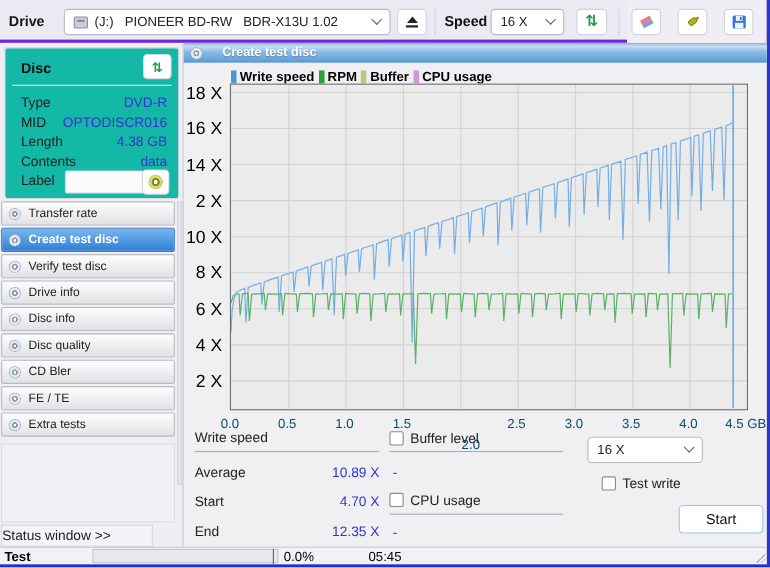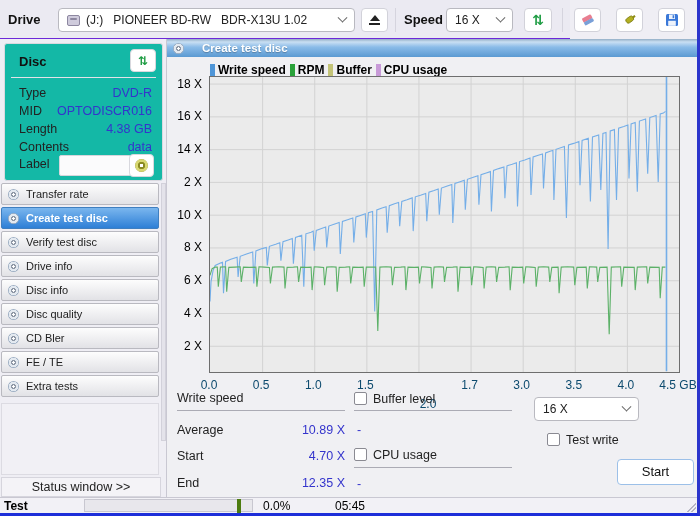--- a/index.html
+++ b/index.html
@@ -1,21 +1,21 @@
 <!DOCTYPE html>
 <html><head>
 <meta charset="utf-8">
 <style>
   * { box-sizing: border-box; margin: 0; padding: 0; }
   html,body { width:700px; height:516px; background:#fff; font-family:"Liberation Sans","DejaVu Sans",sans-serif; }
   #app { position:relative; width:700px; height:516px; background:#efeef4;
          border-right:3px solid #2c35cc; border-bottom:3px solid #1d2ed9; overflow:hidden; }
 
   
-  .toolbar { position:absolute; left:0; top:0; width:570px; height:39px; background:#ebeaf2; border-bottom:1px solid #6d28d9; }
+  .toolbar { position:absolute; left:0; top:0; width:570px; height:39px; background:#ebeaf2; border-bottom:3px solid #6d28d9; }
   .tb-label { position:absolute; top:12px; font-size:13px; font-weight:bold; color:#111; }
   .combo { position:absolute; top:8px; height:24px; background:#fff; border:1px solid #b9b9c0; border-radius:4px;
            display:flex; align-items:center; padding:0 8px; font-size:12px; color:#222; cursor:default; }
   .combo .chev { margin-left:auto; width:7px; height:7px; border-right:1.4px solid #666; border-bottom:1.4px solid #666;
                  transform:rotate(45deg) translate(-2px,-2px); }
   .tbtn { position:absolute; top:8px; height:24px; background:#fff; border:1px solid #d2d2da; border-radius:4px;
           display:flex; align-items:center; justify-content:center; }
   .vsep { position:absolute; top:8px; width:1px; height:24px; background:#d5d4de; }
   .eject-tri { width:0; height:0; border-left:5px solid transparent; border-right:5px solid transparent; border-bottom:6px solid #222; }
   .eject-bar { width:11px; height:2.5px; background:#222; margin-top:2px; }
@@ -38,55 +38,55 @@
                display:flex; align-items:center; justify-content:center; }
   .cd { border-radius:50%; background:radial-gradient(circle at 50% 50%, #ffffff 0 15%, #8f98a6 17% 32%, #e3e9f0 36% 60%, #9fb0c4 64% 100%); }
   .cd-olive { border-radius:50%; background:radial-gradient(circle at 50% 50%, #ffffff 0 18%, #8a8a22 20% 38%, #d8d870 42% 64%, #a8a832 68% 100%); }
   .menu { position:absolute; left:1px; top:144px; width:159px; }
   .mstrip { position:absolute; right:0px; top:144px; width:5px; height:258px; background:#e4e3ea; border:1px solid #d2d1da; }
   .mitem { position:relative; width:158px; height:22px; margin-bottom:2px; border:1px solid #b9b9c0; border-radius:2px;
            background:linear-gradient(180deg,#fdfdfd,#e2e2e6); display:flex; align-items:center; font-size:11px; color:#222; cursor:default; }
   .mitem .cd { width:11px; height:11px; margin:0 7px 0 6px; }
   .mitem.sel { background:linear-gradient(180deg,#7ab6ee,#2e7fd6); border-color:#3f7fc0; color:#fff; font-weight:bold; }
   .menu-filler { position:absolute; left:1px; top:364px; width:158px; height:72px; background:#f1f0f5; border:1px solid #dcdbe2; }
-  .statuswin-btn { position:absolute; left:1px; top:438px; width:160px; height:20px; background:#f4f3f7; border:1px solid #d6d5dd;
-                   font-size:12.5px; color:#222; text-align:center; line-height:18px; }
+  .statuswin-btn { position:absolute; left:1px; top:438px; width:138px; height:20px; background:#f4f3f7; border:1px solid #d6d5dd;
+                   font-size:12.5px; color:#222; line-height:18px; }
 
   
   .main { position:absolute; left:166px; top:39px; width:531px; height:458px; background:#f0f0f3; border-left:1px solid #c9c8d2; }
   .panel-title { position:absolute; left:0; top:0; width:531px; height:18px;
                  background:linear-gradient(180deg,#93aec5 0,#c9dff3 3px,#8abbe8 45%,#5b9ad2 100%);
                  display:flex; align-items:center; }
   .panel-title .cd { width:11px; height:11px; margin:0 0 0 6px; }
   .panel-title span.t { margin-left:18px; font-size:11.5px; font-weight:bold; color:#fff; text-shadow:0 1px 1px rgba(0,0,0,.25); }
   .legend { position:absolute; left:43px; top:24px; display:flex; align-items:center; font-size:12px; font-weight:bold; color:#000; }
   .lg-sw { display:inline-block; width:5px; height:12px; margin-right:3px; }
   .legend .lg-item { display:flex; align-items:center; margin-right:4px; }
   .chart-area { position:absolute; left:42px; top:37px; width:471px; height:297px; background:#ebebeb; border:1px solid #6e6e6e; }
   .ylabels { position:absolute; left:0; top:37px; width:37px; height:297px; }
-  .ylabels div { position:absolute; right:2px; font-size:12px; color:#000; white-space:nowrap; }
+  .ylabels div { position:absolute; right:2px; font-size:16px; color:#000; white-space:nowrap; }
   .xlabels { position:absolute; left:42px; top:339px; width:480px; height:14px; }
   .xlabels div { position:absolute; width:50px; text-align:center; font-size:12px; color:#0c4a6e; white-space:nowrap; }
 
   .res-title { position:absolute; left:10px; top:352px; font-size:12.5px; color:#222; }
   .hr { position:absolute; height:1px; background:#ababb4; }
   .rrow { position:absolute; left:10px; width:168px; height:16px; font-size:12.5px; color:#222; }
   .rrow .rval { position:absolute; right:0; color:#3434cc; }
   .chk { display:inline-block; width:13px; height:13px; background:#fff; border:1px solid #8a8a92; border-radius:2px; vertical-align:-2px; margin-right:6px; }
   .chkrow { position:absolute; font-size:12.5px; color:#222; }
   .dash { position:absolute; font-size:12.5px; color:#3434cc; }
   .opt-combo { position:absolute; left:367px; top:358px; width:105px; height:24px; }
   .start-btn { position:absolute; left:450px; top:420px; width:77px; height:26px; background:#fff; border:1px solid #9cc0e8; border-radius:4px;
                font-size:13px; color:#111; text-align:center; line-height:24px; }
 
   
   .sb { position:absolute; left:0; top:497px; width:697px; height:16px; background:#f2f1f6; border-top:1px solid #c9c8d2; font-size:12px; color:#000; }
   .sb-status { position:absolute; left:2px; top:1px; width:80px; font-weight:bold; padding-left:2px; }
   .sb-prog { position:absolute; left:84px; top:1px; width:169px; height:13px; background:#e8e7ec; border:1px solid #c8c7d0; }
-  .sb-pct { position:absolute; left:237px; top:1px; width:77px; border-left:4px solid #4d7c0f; padding-left:22px; }
+  .sb-pct { position:absolute; left:248px; top:1px; width:77px; border-left:1px solid #4d7c0f; padding-left:9px; }
   .sb-time { position:absolute; left:330px; top:1px; width:110px; padding-left:5px; }
   .grip { position:absolute; right:1px; bottom:1px; width:11px; height:11px;
           background:repeating-linear-gradient(135deg,#b6b5c2 0 1px,transparent 1px 3px);
           clip-path:polygon(100% 0,100% 100%,0 100%); }
   svg { display:block; }
 </style>
 </head>
 <body>
 
 <div id="app">
@@ -272,21 +272,21 @@
           <polyline points="0.0,198.3 2.1,191.7 5.2,190.1 7.3,190.1 8.3,209.8 10.4,190.1 15.6,189.8 16.7,214.7 18.8,190.4 25.0,190.1 30.2,189.8 31.3,204.9 33.4,190.1 39.6,190.4 45.9,190.1 46.9,209.8 49.0,189.8 54.2,190.1 59.4,190.4 60.4,206.5 62.5,190.1 68.8,189.8 74.0,190.1 75.0,211.4 77.1,190.4 83.4,190.1 87.5,189.8 88.6,204.9 90.7,190.1 96.9,190.4 101.1,190.1 102.1,213.1 104.2,189.8 109.4,190.1 113.6,190.4 114.6,208.1 116.7,190.1 121.9,189.8 126.1,190.1 127.2,214.7 129.2,190.4 135.5,190.1 139.7,189.8 140.7,206.5 142.8,190.1 149.0,190.4 153.2,190.1 154.2,209.8 156.3,190.1 165.7,190.1 167.8,254.0 169.9,190.1 176.1,189.8 181.3,190.1 182.4,208.1 184.5,190.4 190.7,190.1 194.9,189.8 195.9,213.1 198.0,190.1 204.3,190.4 208.4,190.1 209.5,206.5 211.6,189.8 216.8,190.1 221.0,190.4 222.0,211.4 224.1,190.1 229.3,189.8 233.5,190.1 234.5,204.9 236.6,190.4 242.8,190.1 247.0,189.8 248.0,214.7 250.1,190.1 256.4,190.4 260.6,190.1 261.6,208.1 263.7,189.8 268.9,190.1 273.1,190.4 274.1,211.4 276.2,190.1 281.4,189.8 285.6,190.1 286.6,204.9 288.7,190.4 294.9,190.1 299.1,189.8 300.2,213.1 302.2,190.1 308.5,190.4 312.7,190.1 313.7,206.5 315.8,189.8 321.0,190.1 325.2,190.4 326.2,209.8 328.3,190.1 333.5,189.8 338.7,190.1 339.8,204.9 341.8,190.4 348.1,190.1 349.1,216.3 351.2,190.1 357.5,189.8 363.7,190.1 364.8,208.1 366.9,190.4 376.2,190.1 377.3,211.4 379.4,189.8 386.7,190.1 387.7,204.9 389.8,190.4 397.1,190.1 399.2,257.3 401.3,190.1 410.6,189.8 411.7,209.8 413.8,190.1 424.2,190.4 425.2,213.1 427.3,190.1 436.7,189.8 437.7,206.5 439.8,190.1 449.2,190.4 450.2,221.2 452.3,190.1 455.5,190.1" fill="none" stroke="#5cb168" stroke-width="1.1"></polyline>
           <line x1="456.4933333333333" y1="294.18055555555554" x2="456.4933333333333" y2="0" stroke="#74aee8" stroke-width="1.6"></line>
         </svg>
       </div>
     <div class="xlabels" id="xlabels">
         <div style="left: -25px;">0.0</div>
         <div style="left: 27.1111px;">0.5</div>
         <div style="left: 79.2222px;">1.0</div>
         <div style="left: 131.333px;">1.5</div>
         <div style="left: 194px; margin-top: 19px;">2.0</div>
-        <div style="left: 235.556px;">1.7</div>
+        <div style="left: 235.556px;">2.5</div>
         <div style="left: 287.667px;">3.0</div>
         <div style="left: 339.778px;">3.5</div>
         <div style="left: 391.889px;">4.0</div>
         <div style="left: 444px;">4.5 GB</div>
       </div>
 
     <span class="res-title">Write speed</span>
     <div class="hr" style="left:10px;width:168px;top:371px"></div>
     <div class="rrow" style="top:384px">
       <span>Average</span>

